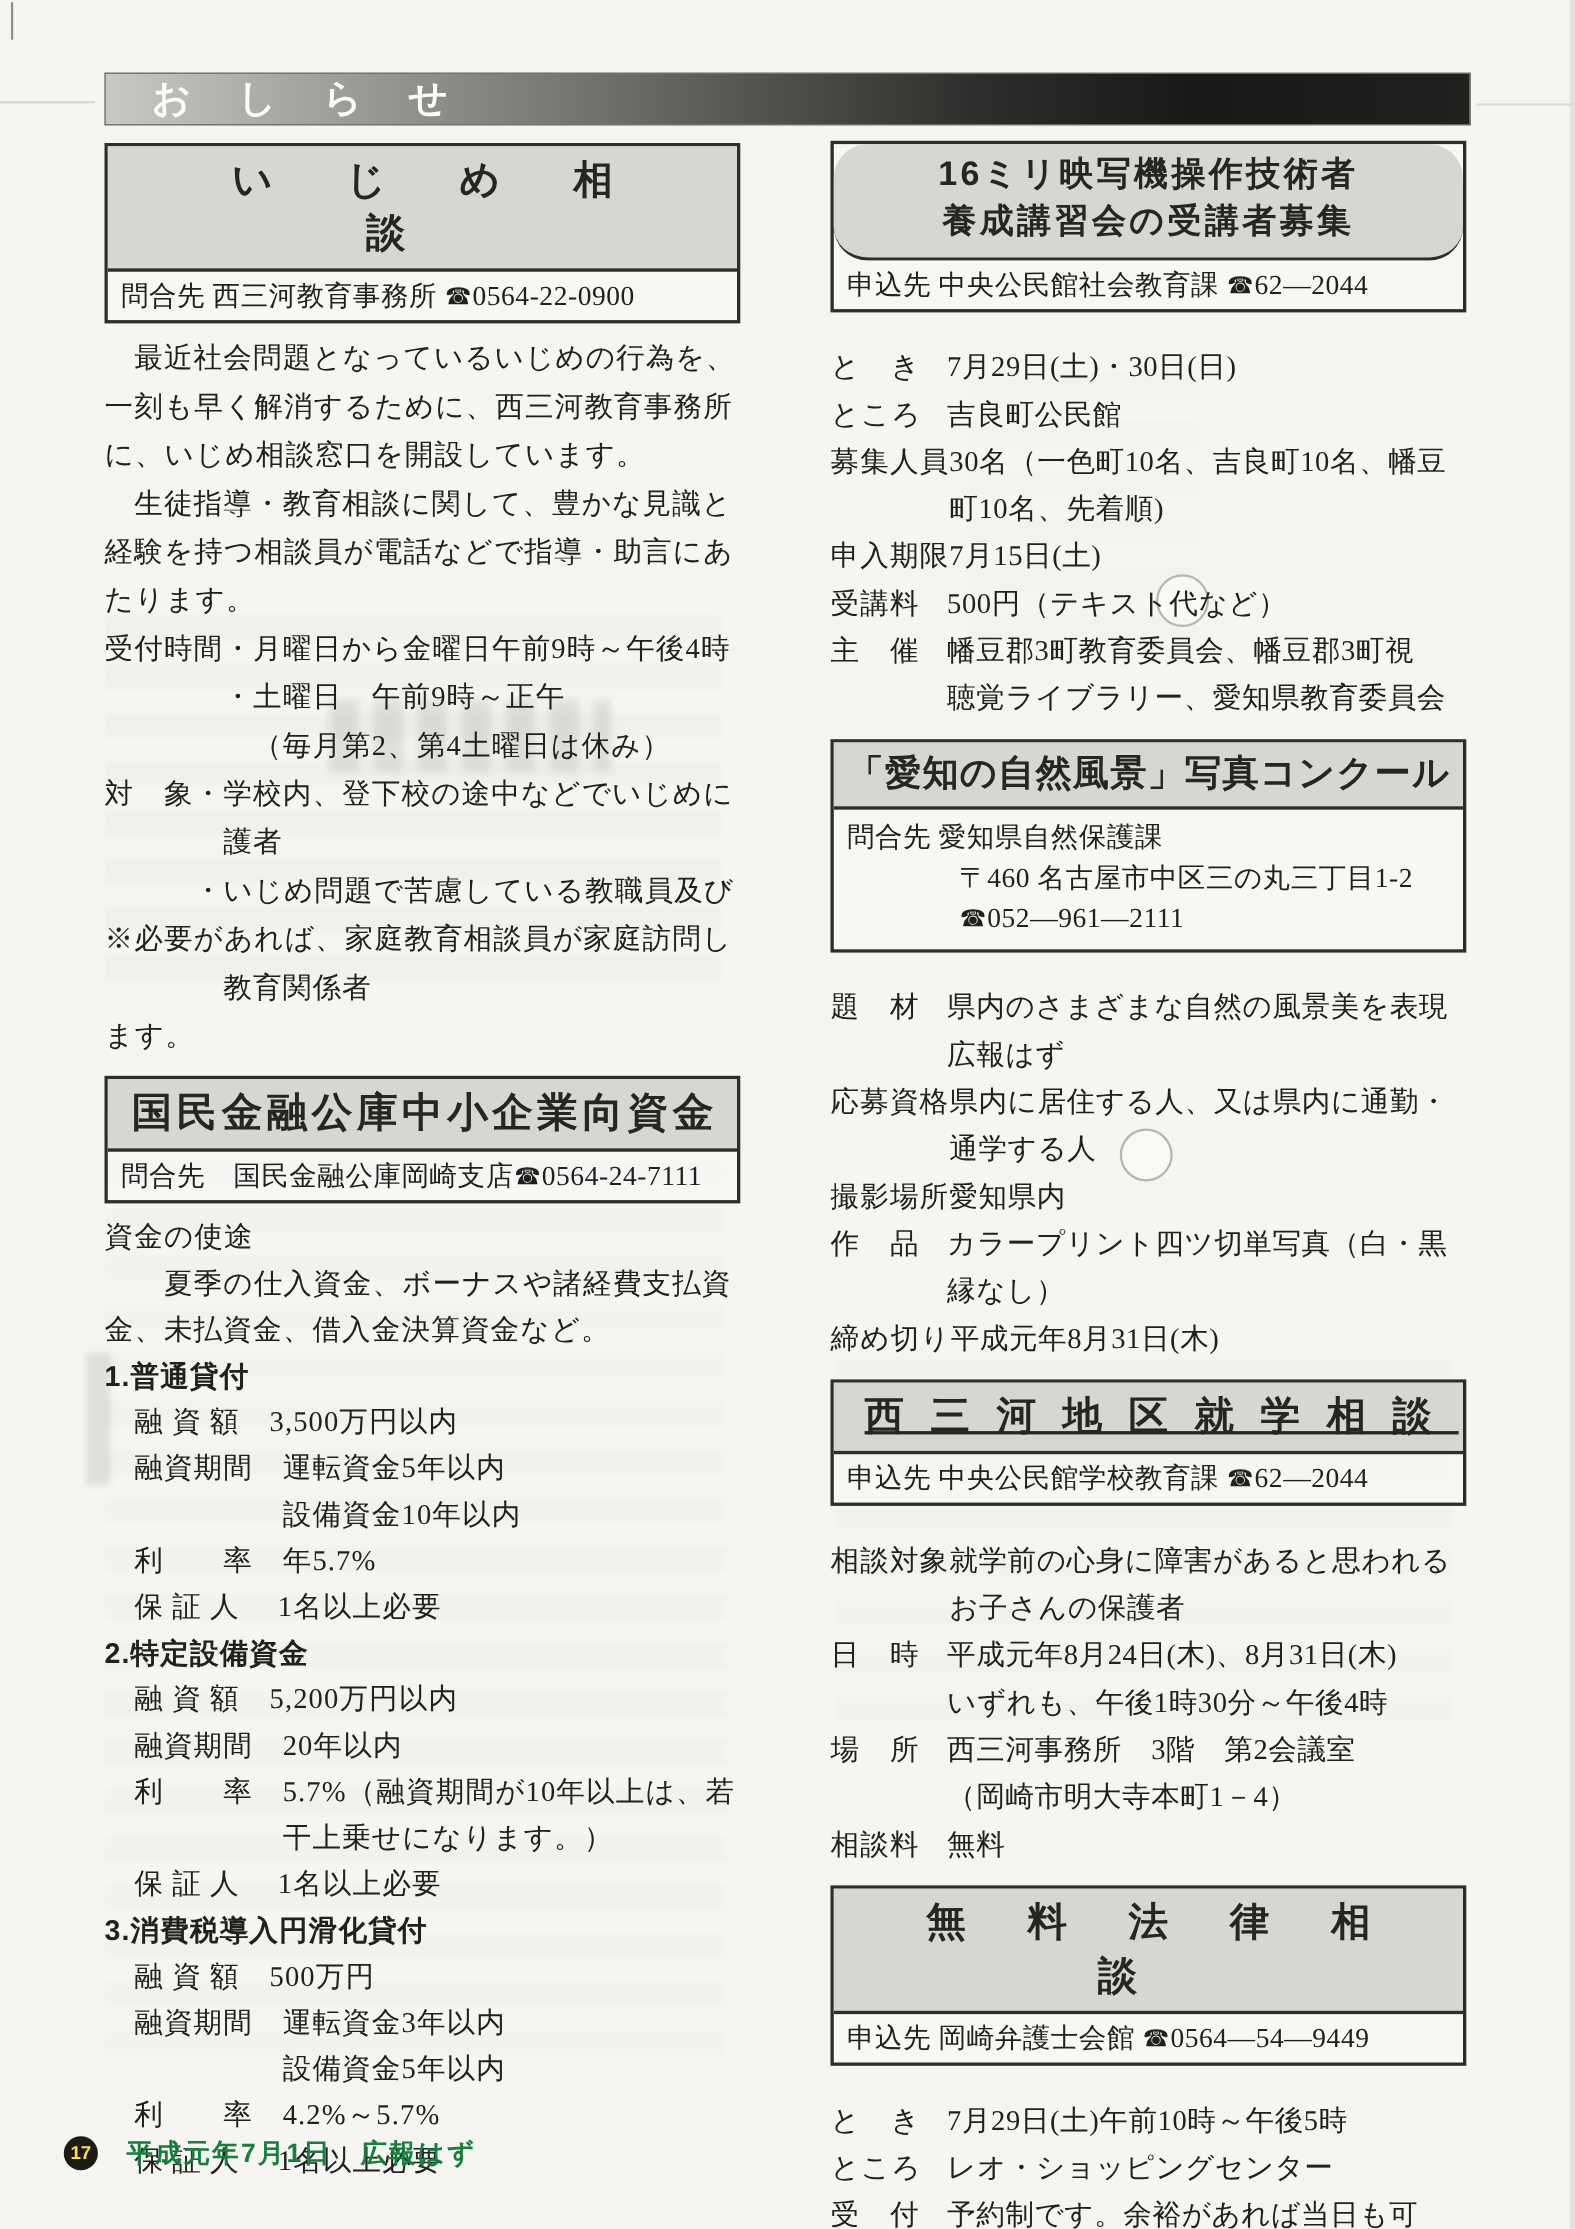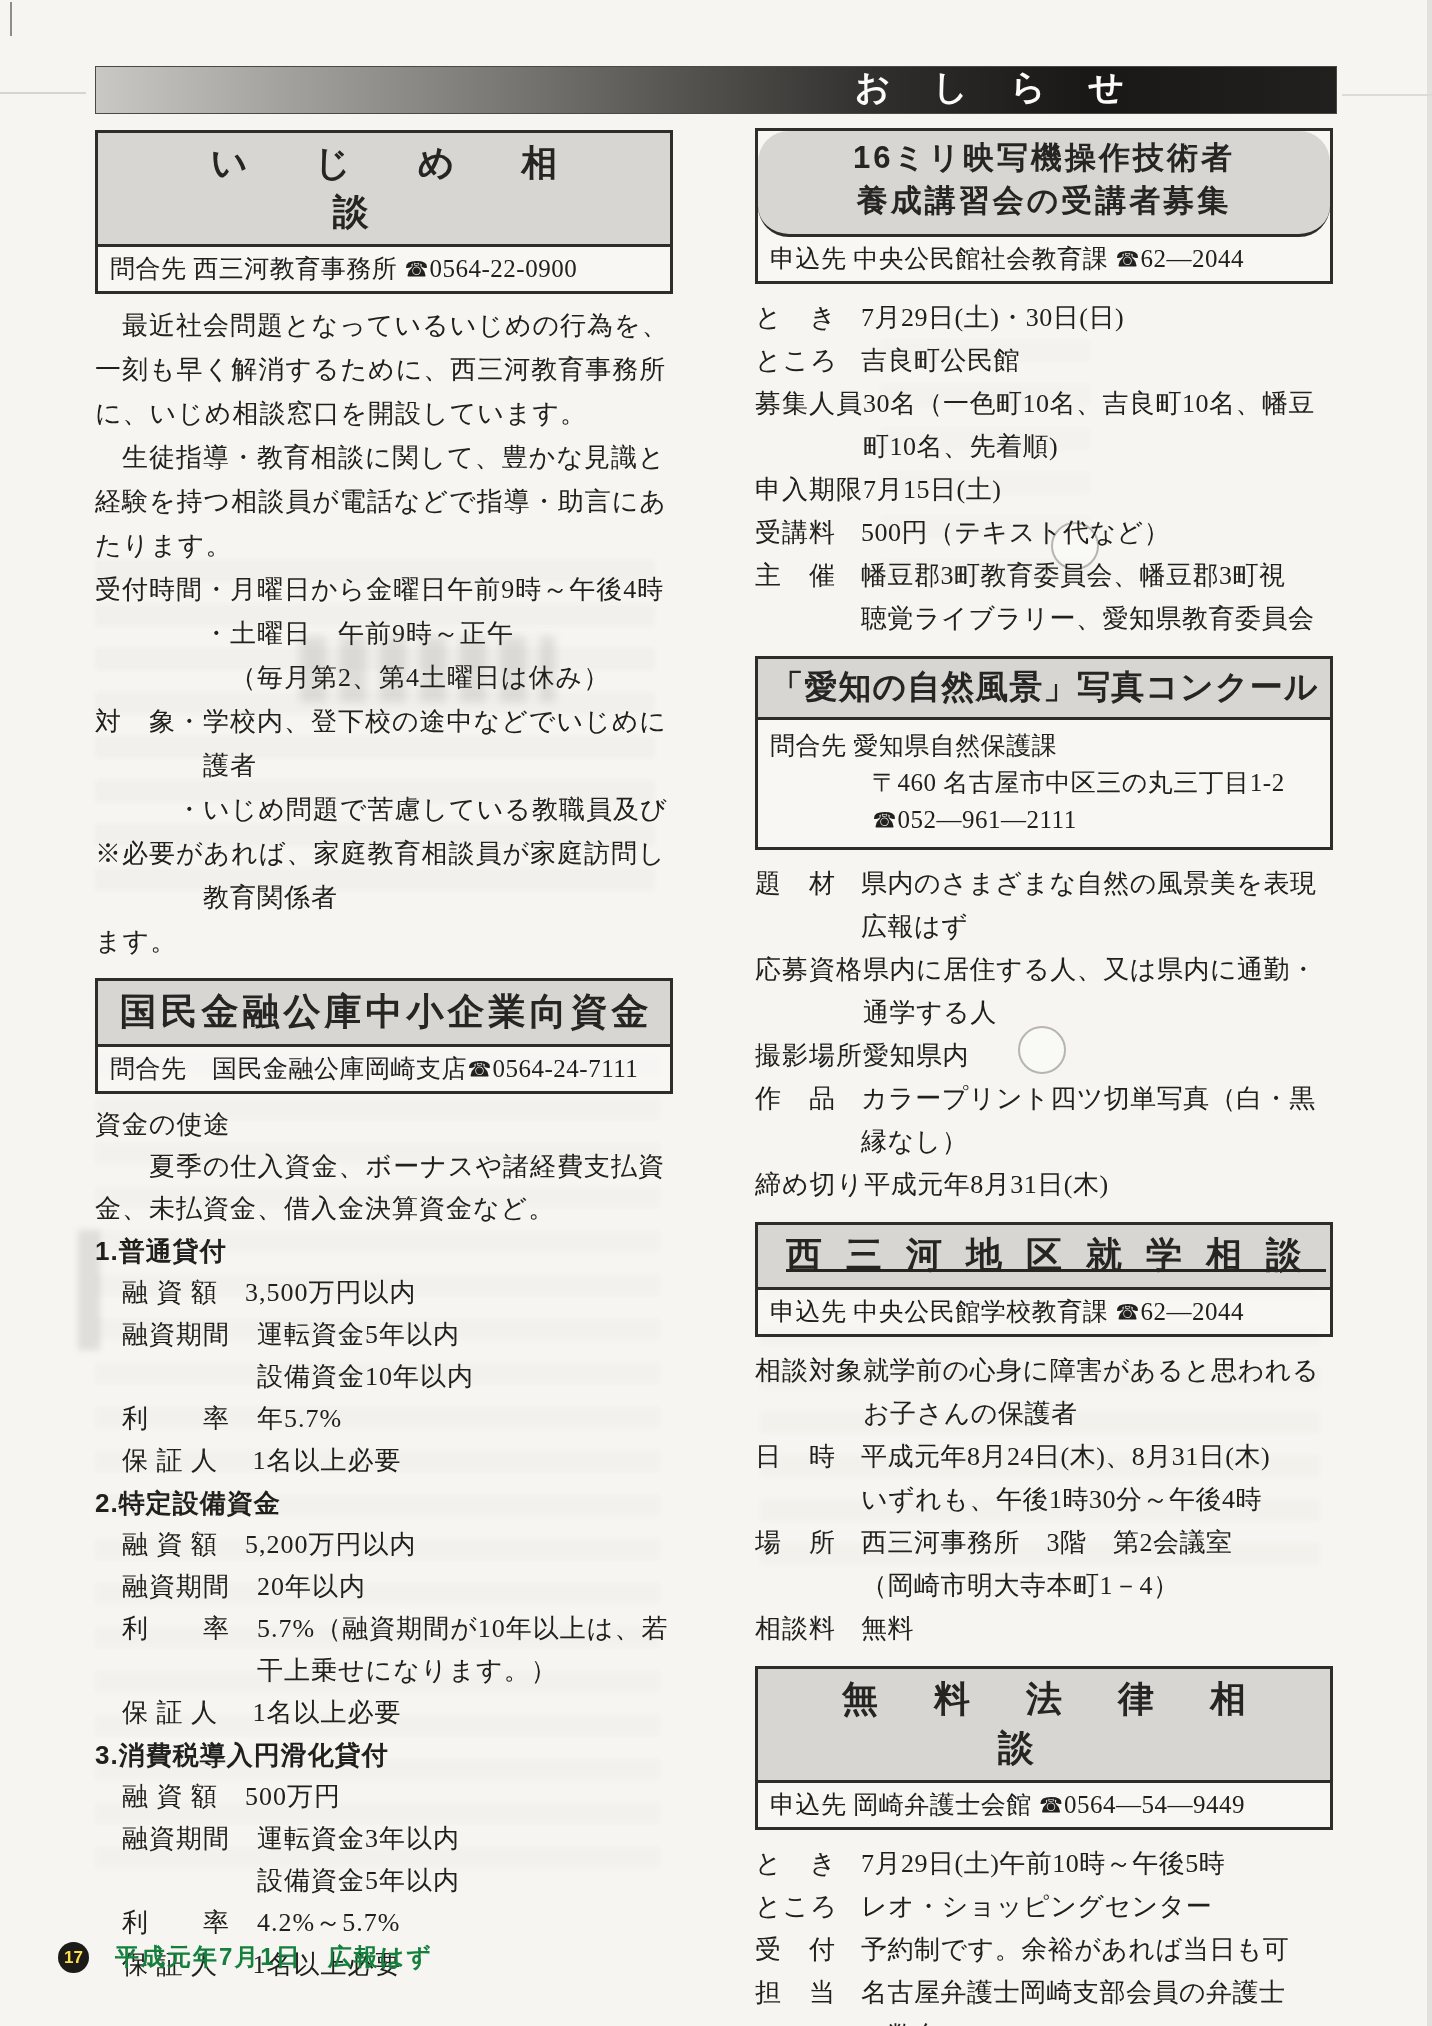--- a/index.html
+++ b/index.html
@@ -28,22 +28,22 @@
   .ghost.g5{left:880px;top:340px;width:210px;height:250px;opacity:.4;}
   .ghost.g6{left:78px;top:1230px;width:22px;height:120px;filter:blur(3px);
     background:rgba(110,108,104,.16);}
   
   .banner{
     position:absolute;left:95px;top:66px;width:1240px;height:46px;
     background:linear-gradient(90deg,#c9c8c5 0%,#a3a29f 15%,#7b7a77 32%,#53524f 48%,#2e2d2b 64%,#191817 80%,#21201e 100%);
     border:1px solid #4a4946;
   }
   .banner-title{
-    font-family:Liberation Mono, monospace;font-weight:bold;
-    color:#fbfbf9;font-size:35px;line-height:46px;text-align:right;
+    font-family:Liberation Serif, serif;font-weight:bold;
+    color:#fbfbf9;font-size:35px;line-height:46px;text-align:left;
     letter-spacing:1.2em;text-indent:1.2em;padding-right:170px;
   }
   
   .col{position:absolute;width:578px;}
   .col-left{left:95px;top:130px;}
   .col-right{left:755px;top:128px;}
   
   .notice{border:3px solid #2e2d2a;background:rgba(250,249,246,.6);}
   .notice-header{
     background:#d7d6d2;border-bottom:3px solid #2e2d2a;
@@ -61,21 +61,21 @@
     font-size:25px;padding:5px 12px 6px;letter-spacing:.5px;white-space:pre;
   }
   .notice-contact.multi{white-space:pre-line;line-height:37px;padding:7px 12px 9px;}
   
   .bodyblock{margin-top:10px;}
   .tline{font-size:26px;line-height:44px;letter-spacing:1px;white-space:pre;}
   .lh42 .tline{line-height:42px;}
   .bsub{font-family:"Liberation Sans","DejaVu Sans",sans-serif;font-weight:bold;
     font-size:26px;letter-spacing:1px;}
   
-  .defs{margin-top:12px;font-family:Liberation Serif, serif;}
+  .defs{margin-top:28px;font-family:Liberation Serif, serif;}
   .drow{display:flex;align-items:flex-start;}
   .dlabel{flex:0 0 106px;font-size:26px;line-height:43px;letter-spacing:1px;white-space:pre;}
   .dvalue{flex:1;font-size:26px;line-height:43px;letter-spacing:.5px;white-space:pre-line;}
   .gap16{height:16px;}
   
   .footer{position:absolute;left:58px;top:1941px;display:flex;align-items:center;}
   .page-circle{
     width:31px;height:31px;border-radius:50%;background:#1c1b1a;color:#fde047;
     font-family:"Liberation Sans","DejaVu Sans",sans-serif;font-weight:bold;
     font-size:17px;line-height:31px;text-align:center;

